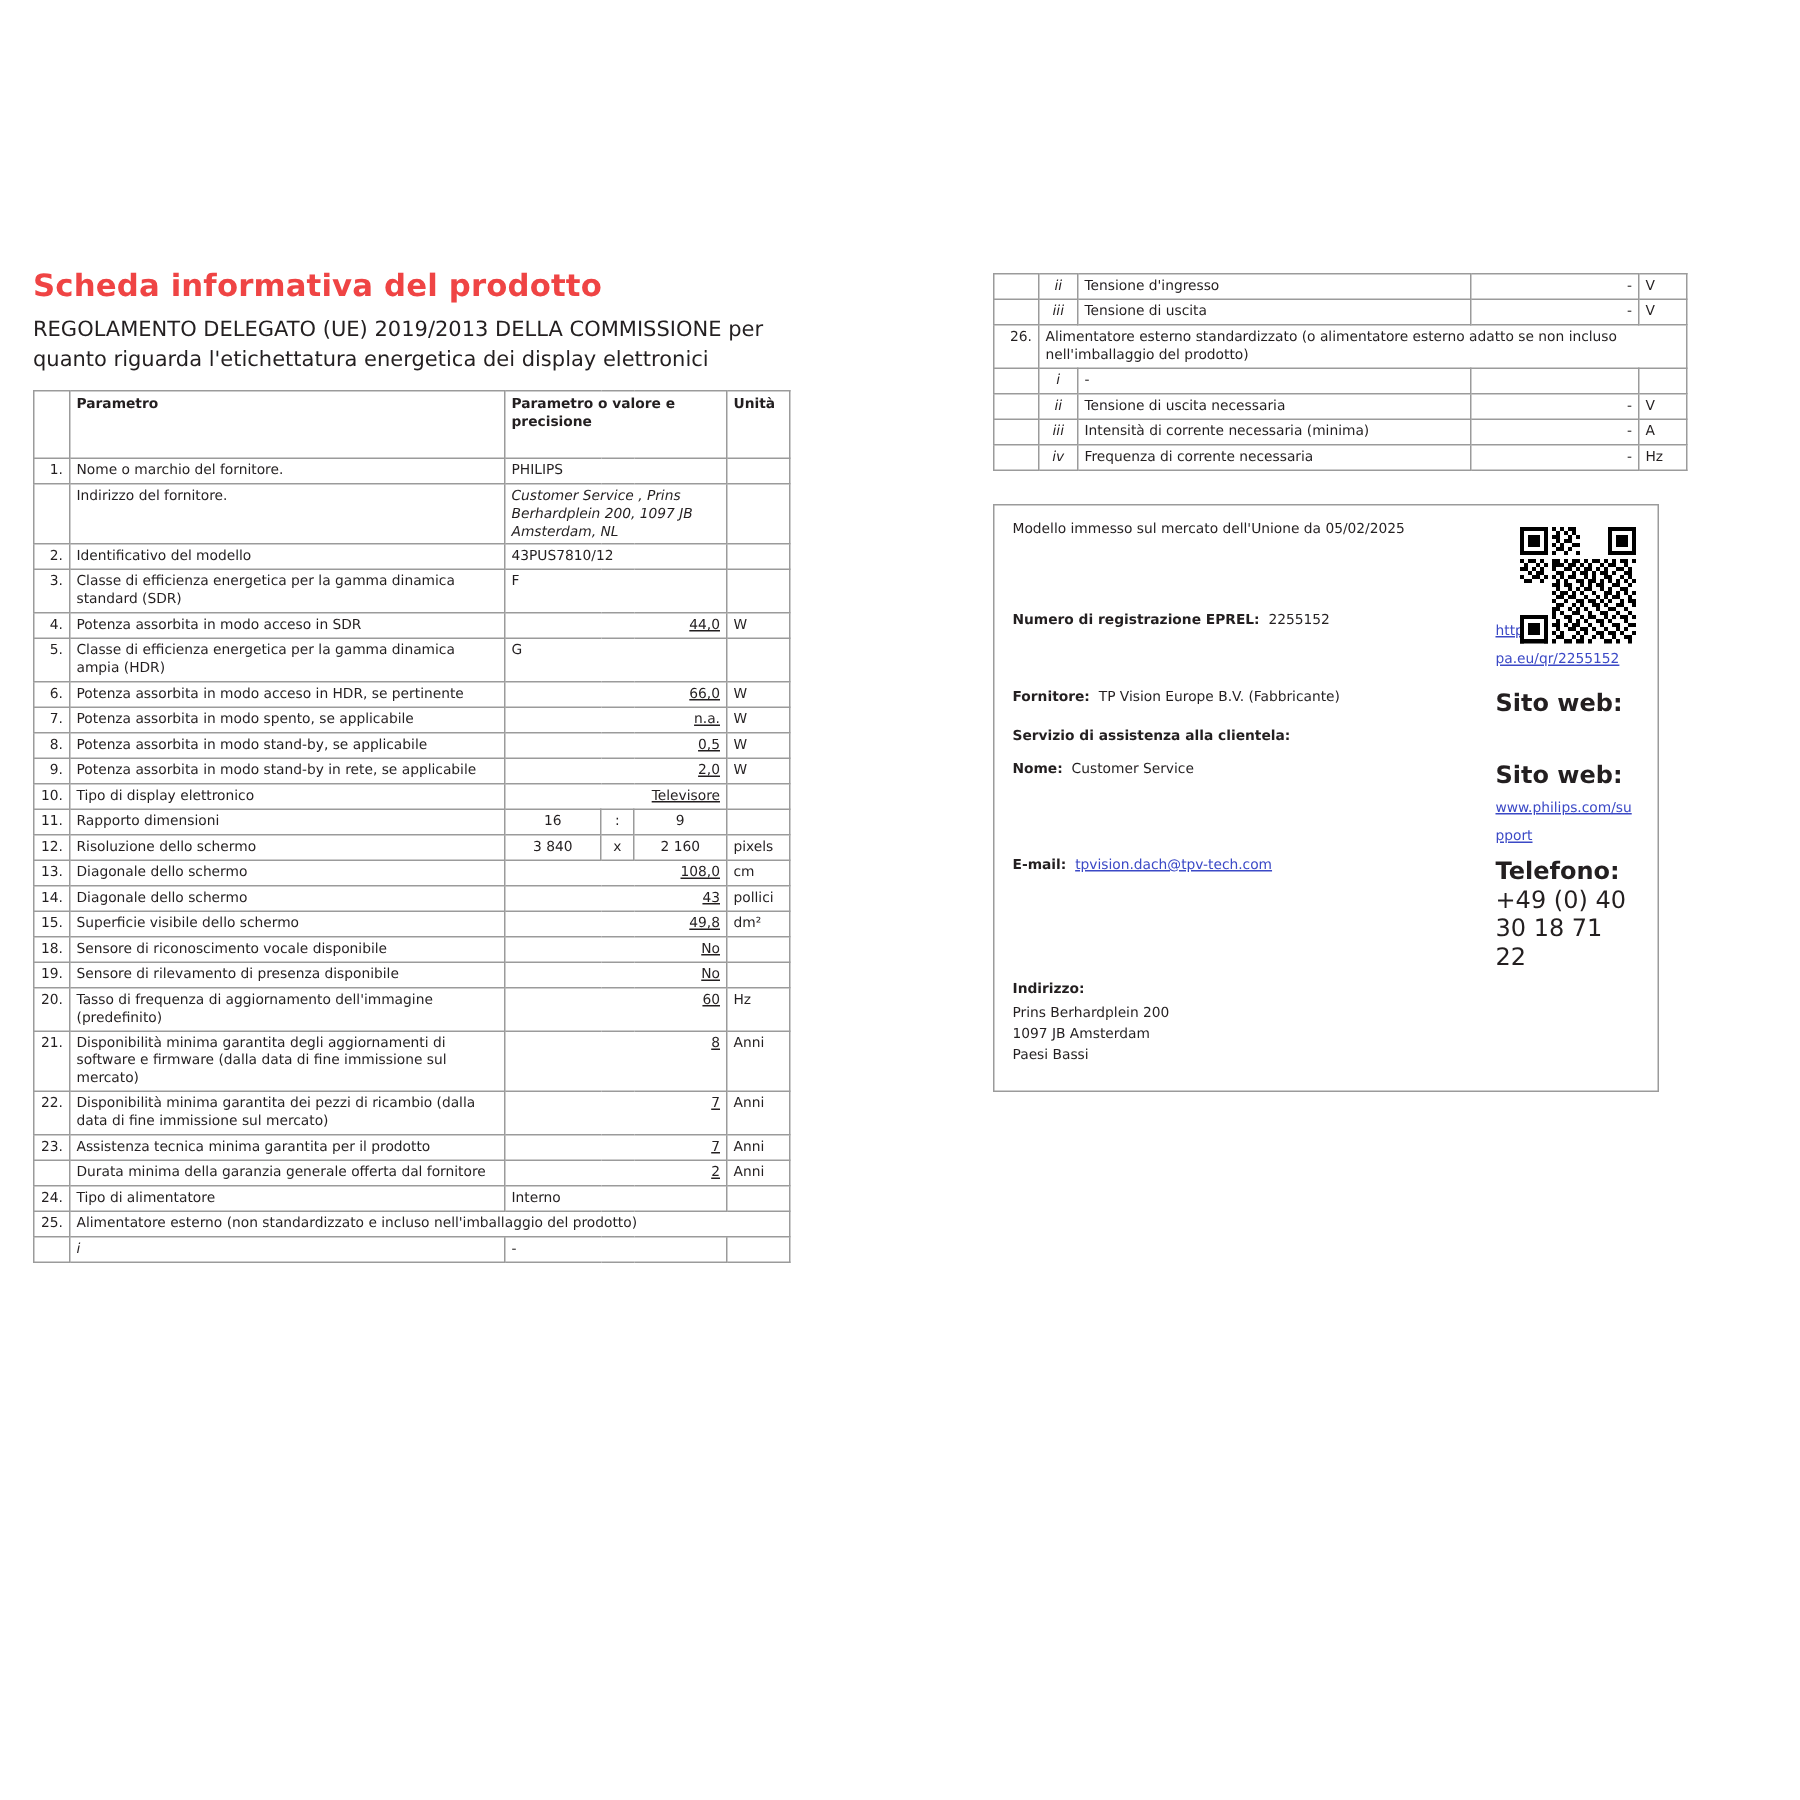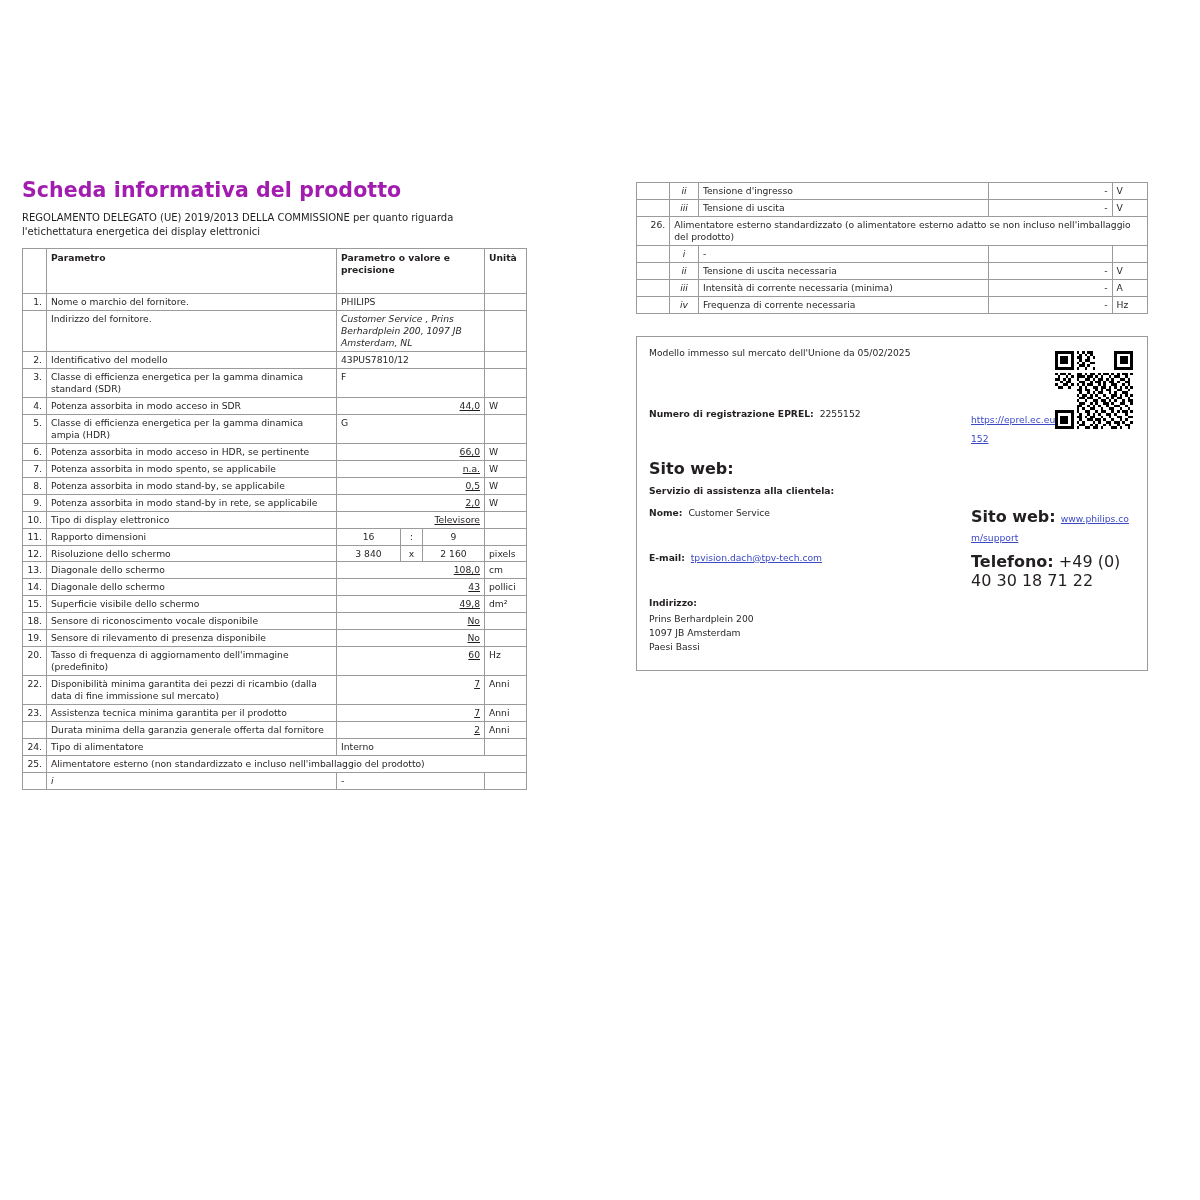--- a/index.html
+++ b/index.html
@@ -21,33 +21,33 @@
     width: 1200px; height: 1200px;
   }
   .col-left {
     position: absolute;
     left: 22px;
     top: 178px;
     width: 504px;
   }
   .col-right {
     position: absolute;
-    left: 636px;
+    left: 662px;
     top: 182px;
-    width: 512px;
+    width: 444px;
   }
   h1.title {
     font-size: 20.5px;
     font-weight: bold;
-    color: #a21caf;
+    color: #ef4444;
     margin: 0 0 9px 0;
     letter-spacing: 0.1px;
   }
   .subtitle {
-    font-size: 10px;
+    font-size: 14px;
     line-height: 1.42;
     margin: 0 0 9px 0;
     color: #231f20;
   }
   table {
     border-collapse: collapse;
     width: 100%;
     table-layout: fixed;
   }
   td, th {
@@ -255,20 +255,26 @@
             <td class="num">19.</td>
             <td>Sensore di rilevamento di presenza disponibile</td>
             <td colspan="3" class="val-right">No</td>
             <td></td>
           </tr>
           <tr>
             <td class="num">20.</td>
             <td>Tasso di frequenza di aggiornamento dell'immagine (predefinito)</td>
             <td colspan="3" class="val-right">60</td>
             <td>Hz</td>
+          </tr>
+          <tr>
+            <td class="num">21.</td>
+            <td>Disponibilità minima garantita degli aggiornamenti di software e firmware (dalla data di fine immissione sul mercato)</td>
+            <td colspan="3" class="val-right">8</td>
+            <td>Anni</td>
           </tr>
           <tr>
             <td class="num">22.</td>
             <td>Disponibilità minima garantita dei pezzi di ricambio (dalla data di fine immissione sul mercato)</td>
             <td colspan="3" class="val-right">7</td>
             <td>Anni</td>
           </tr>
           <tr>
             <td class="num">23.</td>
             <td>Assistenza tecnica minima garantita per il prodotto</td>
@@ -586,20 +592,26 @@
           </div>
         </div>
         <div class="right">
           <a class="link" href="#">https://eprel.ec.europa.eu/qr/2255152</a>
         </div>
       </div>
 
       <div class="spacer-md"></div>
 
       <div class="two-col">
+        <div class="left">
+          <div class="kv">
+            <span class="b">Fornitore:</span>
+            <span>TP Vision Europe B.V. (Fabbricante)</span>
+          </div>
+        </div>
         <div class="right">
           <span class="b">Sito web:</span>
           <span></span>
         </div>
       </div>
 
       <div class="spacer-sm"></div>
 
       <div class="kv b">Servizio di assistenza alla clientela:</div>
 

